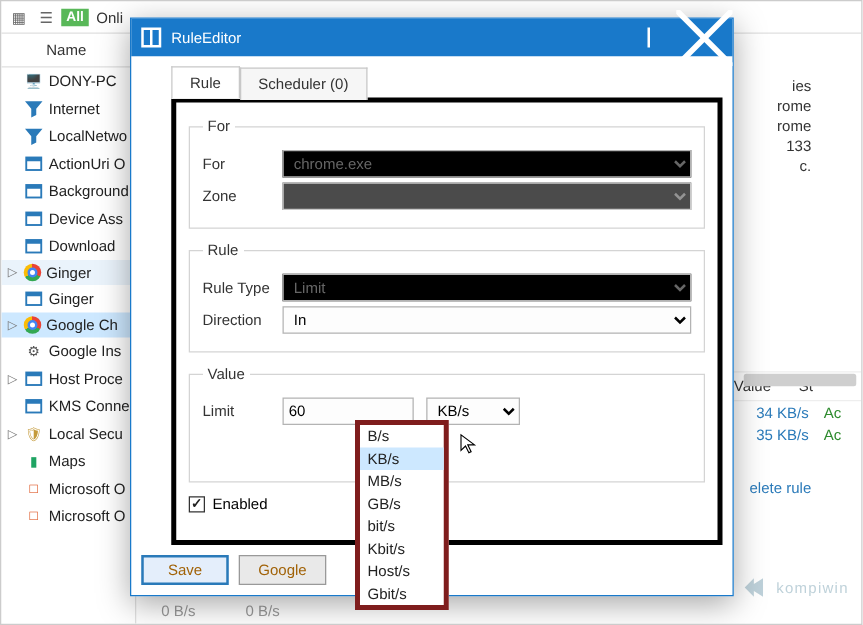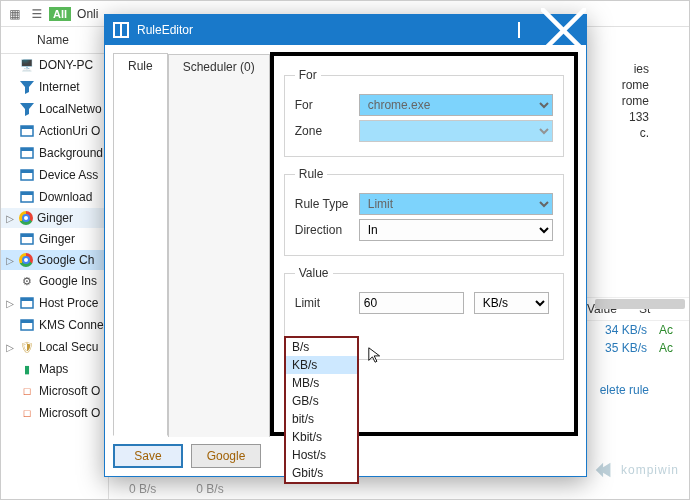--- a/index.html
+++ b/index.html
@@ -47,47 +47,47 @@
   
   .modal { position:absolute; left:103px; top:13px; width:483px; height:463px; background:#fff; box-shadow: 0 6px 24px rgba(0,0,0,0.35); border: 1px solid #1979ca; display:flex; flex-direction:column; }
   .titlebar { height:30px; background:#1979ca; color:#fff; display:flex; align-items:center; padding: 0 0 0 8px; }
   .titlebar .t-icon { width:16px; height:16px; border:2px solid #fff; margin-right:8px; display:flex; }
   .titlebar .t-icon::before { content:""; width:5px; border-right:2px solid #fff; }
   .titlebar .title { flex:1; font-size:12px; }
   .titlebar .win-btn { width:45px; height:30px; display:flex; align-items:center; justify-content:center; color:#fff; font-size:12px; }
   .win-min::before { content:""; width:10px; border-top:1px solid #fff; }
   .win-max::before { content:""; width:9px; height:9px; border:1px solid #fff; }
   
-  .modal-body { flex:1; padding: 8px 8px 0 8px; display:flex; flex-direction:row; }
+  .modal-body { flex:1; padding: 8px 8px 0 8px; display:flex; flex-direction:column;margin-left:24px; }
   .tabs { display:flex; }
   .tab { padding: 5px 14px; border:1px solid #c8c8c8; border-bottom:none; background:#fff; color:#333; position:relative; }
   .tab.active { border-bottom:1px solid #fff; z-index:2; }
   .tab:not(.active) { background:#f6f6f6; top:1px; }
   .tab-content { border:4px solid #000000; margin-top:-1px; flex:1; padding: 12px 10px; overflow:auto; }
   
   fieldset { border:1px solid #d4d4d4; margin: 0 0 10px 0; padding: 8px 10px 10px 10px; }
   fieldset legend { color:#333; padding: 0 4px; font-size:12px; }
   .form-row { display:flex; align-items:center; margin: 4px 0; }
   .form-row label { width: 64px; color:#333; }
   .form-row .field { flex:1; }
   select, input[type=text] { width:100%; height:22px; border:1px solid #b3b3b3; background:#fdfdfd; padding: 2px 4px; font-size:12px; }
-  select:disabled, .disabled-field { background:#7dd3fc; color:#666; }
+  select:disabled, .disabled-field { background:#000000; color:#666; }
   .input-short { width:105px !important; }
   .unit-select { width:75px; margin-left: 10px; position:relative; }
   
   .enabled-row { display:flex; align-items:center; gap:6px; margin-top: 4px; }
   .chk { width:13px; height:13px; border:1px solid #333; display:inline-flex; align-items:center; justify-content:center; background:#fff; }
   .chk.checked::before { content:"✓"; font-size:11px; font-weight:bold; color:#222; line-height:1; }
   
   .modal-footer { padding:8px; display:flex; gap:8px; }
   .btn { width:70px; height:24px; border:1px solid #999; background:#e9e9e9; display:flex; align-items:center; justify-content:center; color:#a16207; }
   .btn.primary { border:2px solid #2a7ab9; background:#e4eefb; }
   
   
-  .dropdown-popup { position:absolute; left: 283px; top: 335px; width: 75px; background:#fff; border:2px solid #7f1d1d; z-index: 20; }
+  .dropdown-popup { position:absolute; left: 283px; top: 335px; width: 75px; background:#fff; border:4px solid #7f1d1d; z-index: 20; }
   .dropdown-popup .opt { padding: 2px 6px; color:#222; font-size:12px; }
   .dropdown-popup .opt.sel { background:#cde8ff; }
   
   .cursor { position:absolute; left: 366px; top: 345px; z-index:30; pointer-events:none; }
   .cursor svg { width:18px; height:18px; }
   
   .watermark { position:absolute; right: 10px; bottom: 18px; color:#b8cdd6; font-size:24px; letter-spacing:1px; display:flex; align-items:center; gap:6px; opacity:0.9; }
   .watermark .wm-icon { width:22px; height:22px; }
   
   .scroll-indicator { position:absolute; top:272px; right:4px; width:90px; height:10px; background:#cfcfcf; border-radius:2px; }
@@ -329,20 +329,24 @@
 
       <fieldset style="min-height:94px;">
         <legend>Value</legend>
         <div class="form-row">
           <label>Limit</label>
           <input type="text" class="input-short" value="60" style="">
           <select class="unit-select"><option>KB/s</option></select>
         </div>
       </fieldset>
 
+      <div class="enabled-row">
+        <span class="chk checked"></span>
+        <span>Enabled</span>
+      </div>
     </div>
   </div>
   <div class="modal-footer">
     <div class="btn primary">Save</div>
     <div class="btn">Google</div>
   </div>
 </div>
 
 <div class="dropdown-popup" id="unit-popup">
     <div class="opt">B/s</div>

